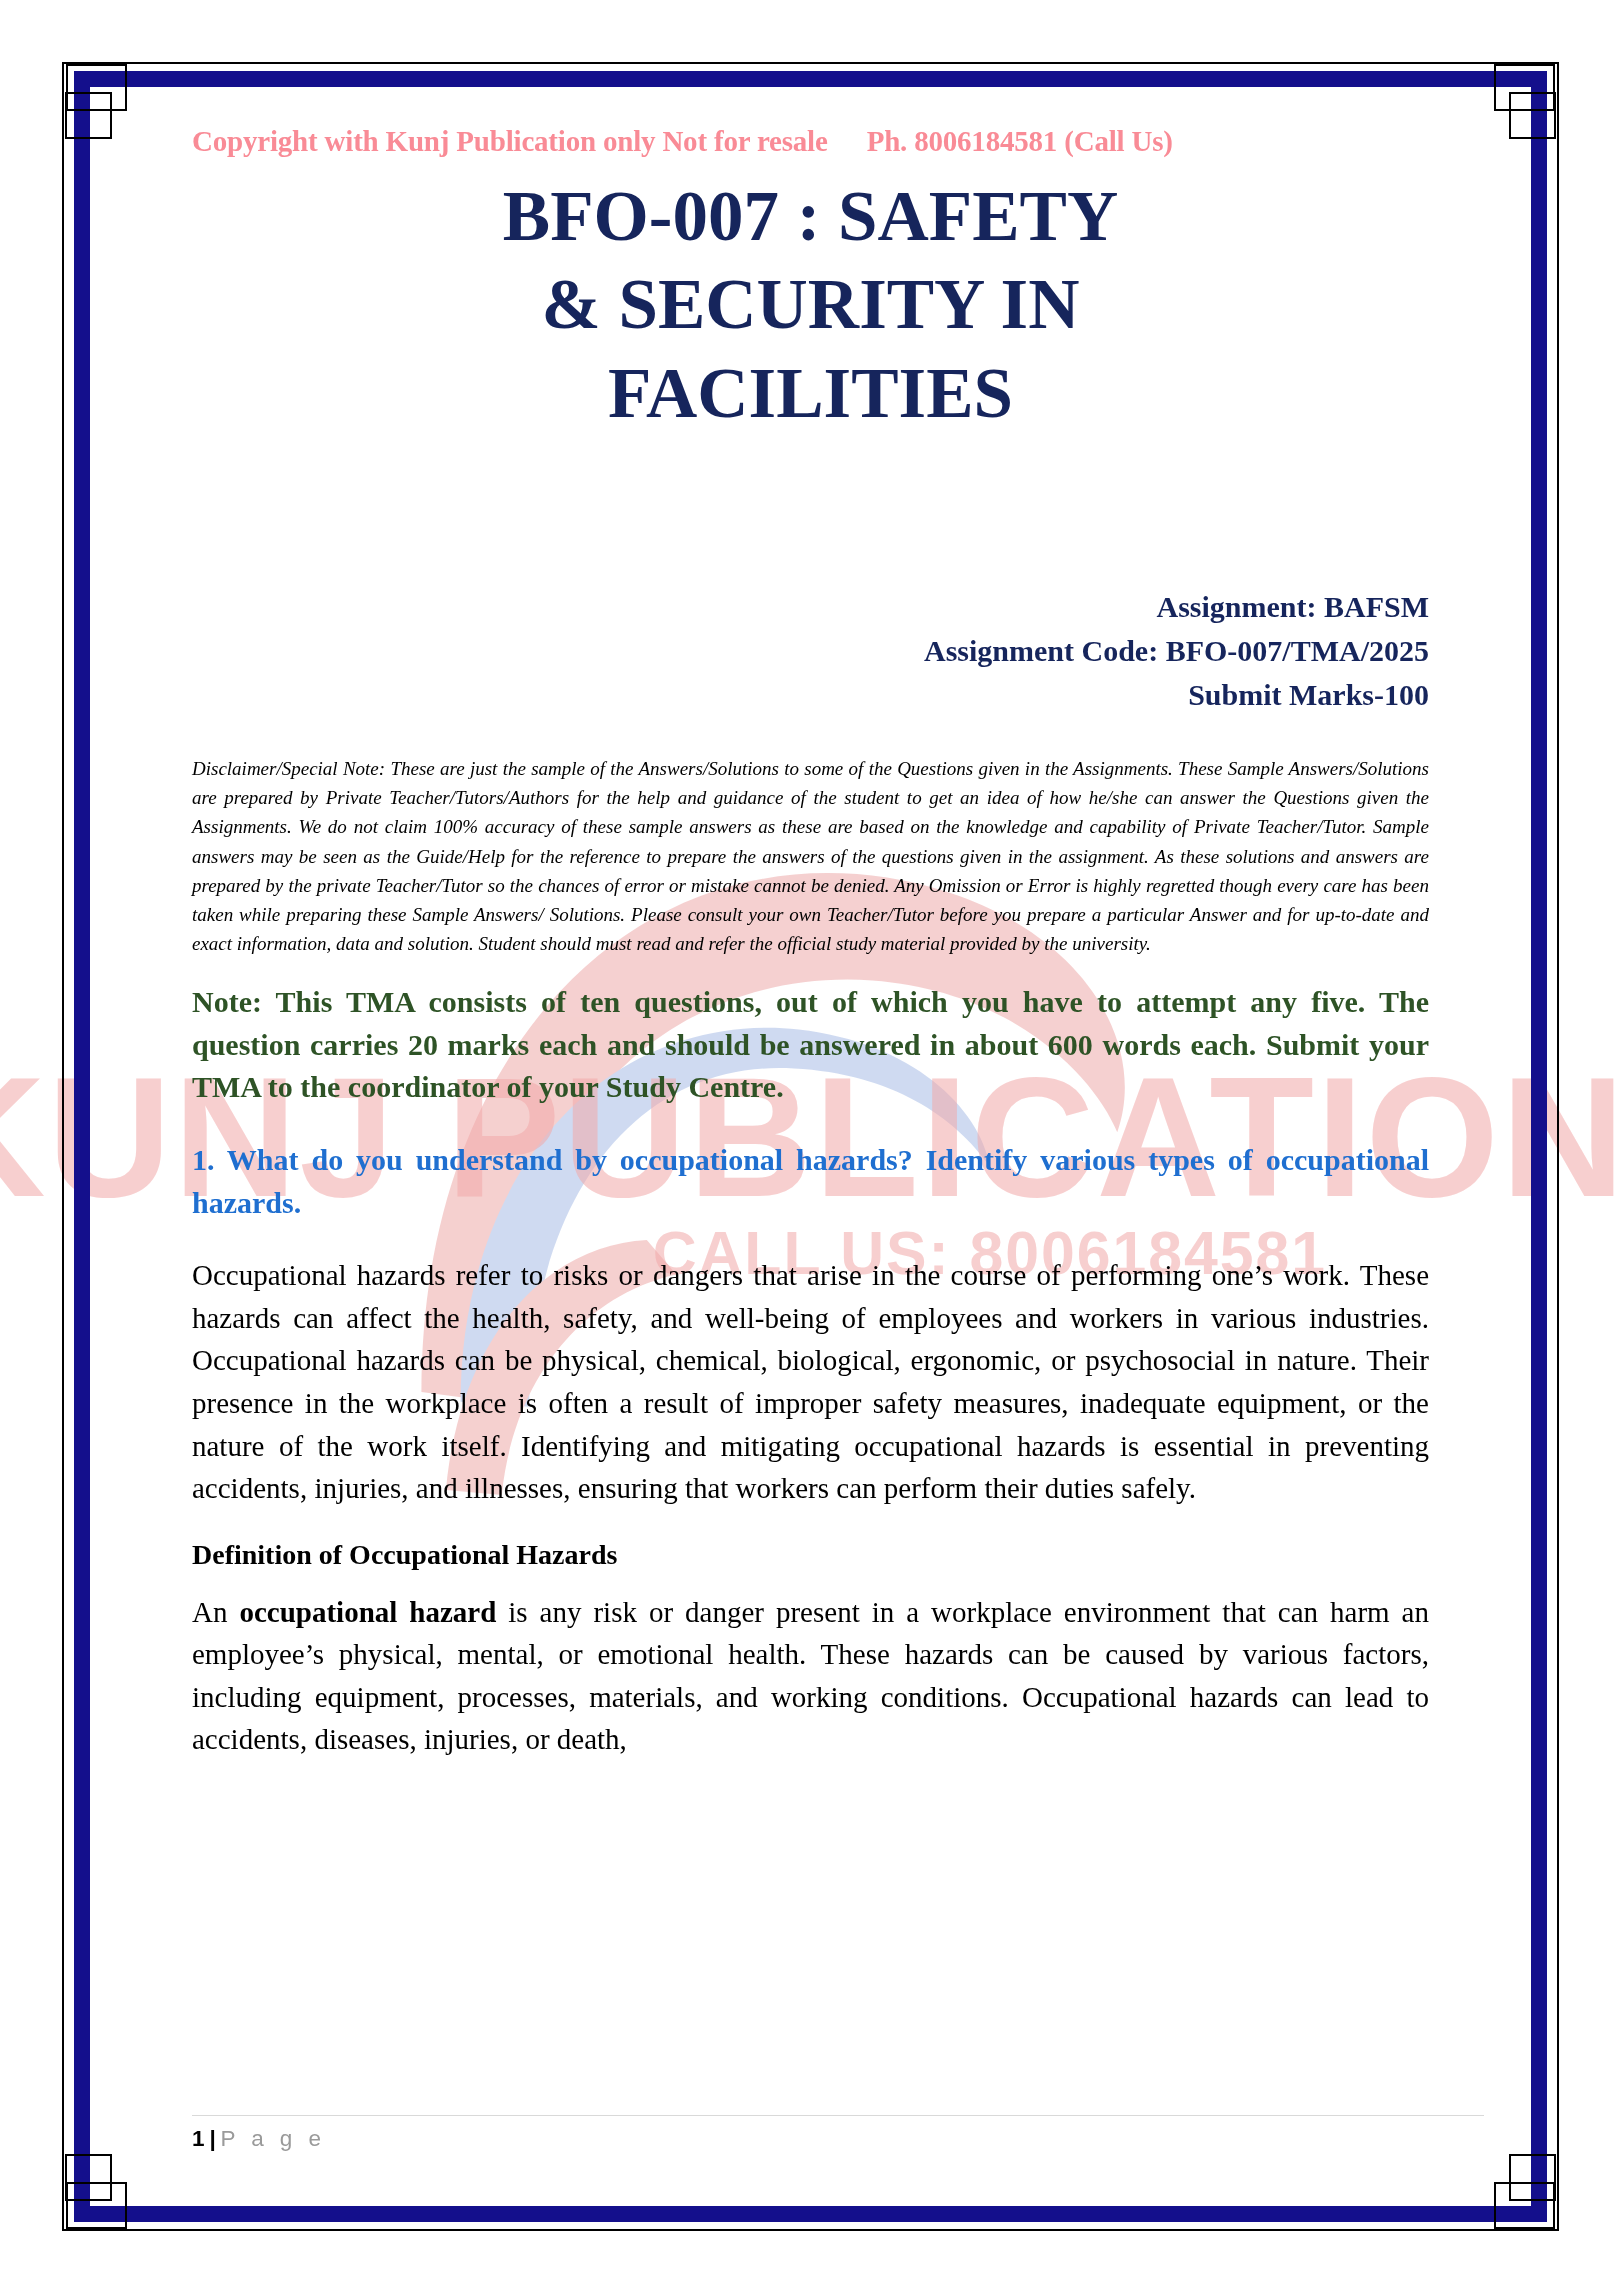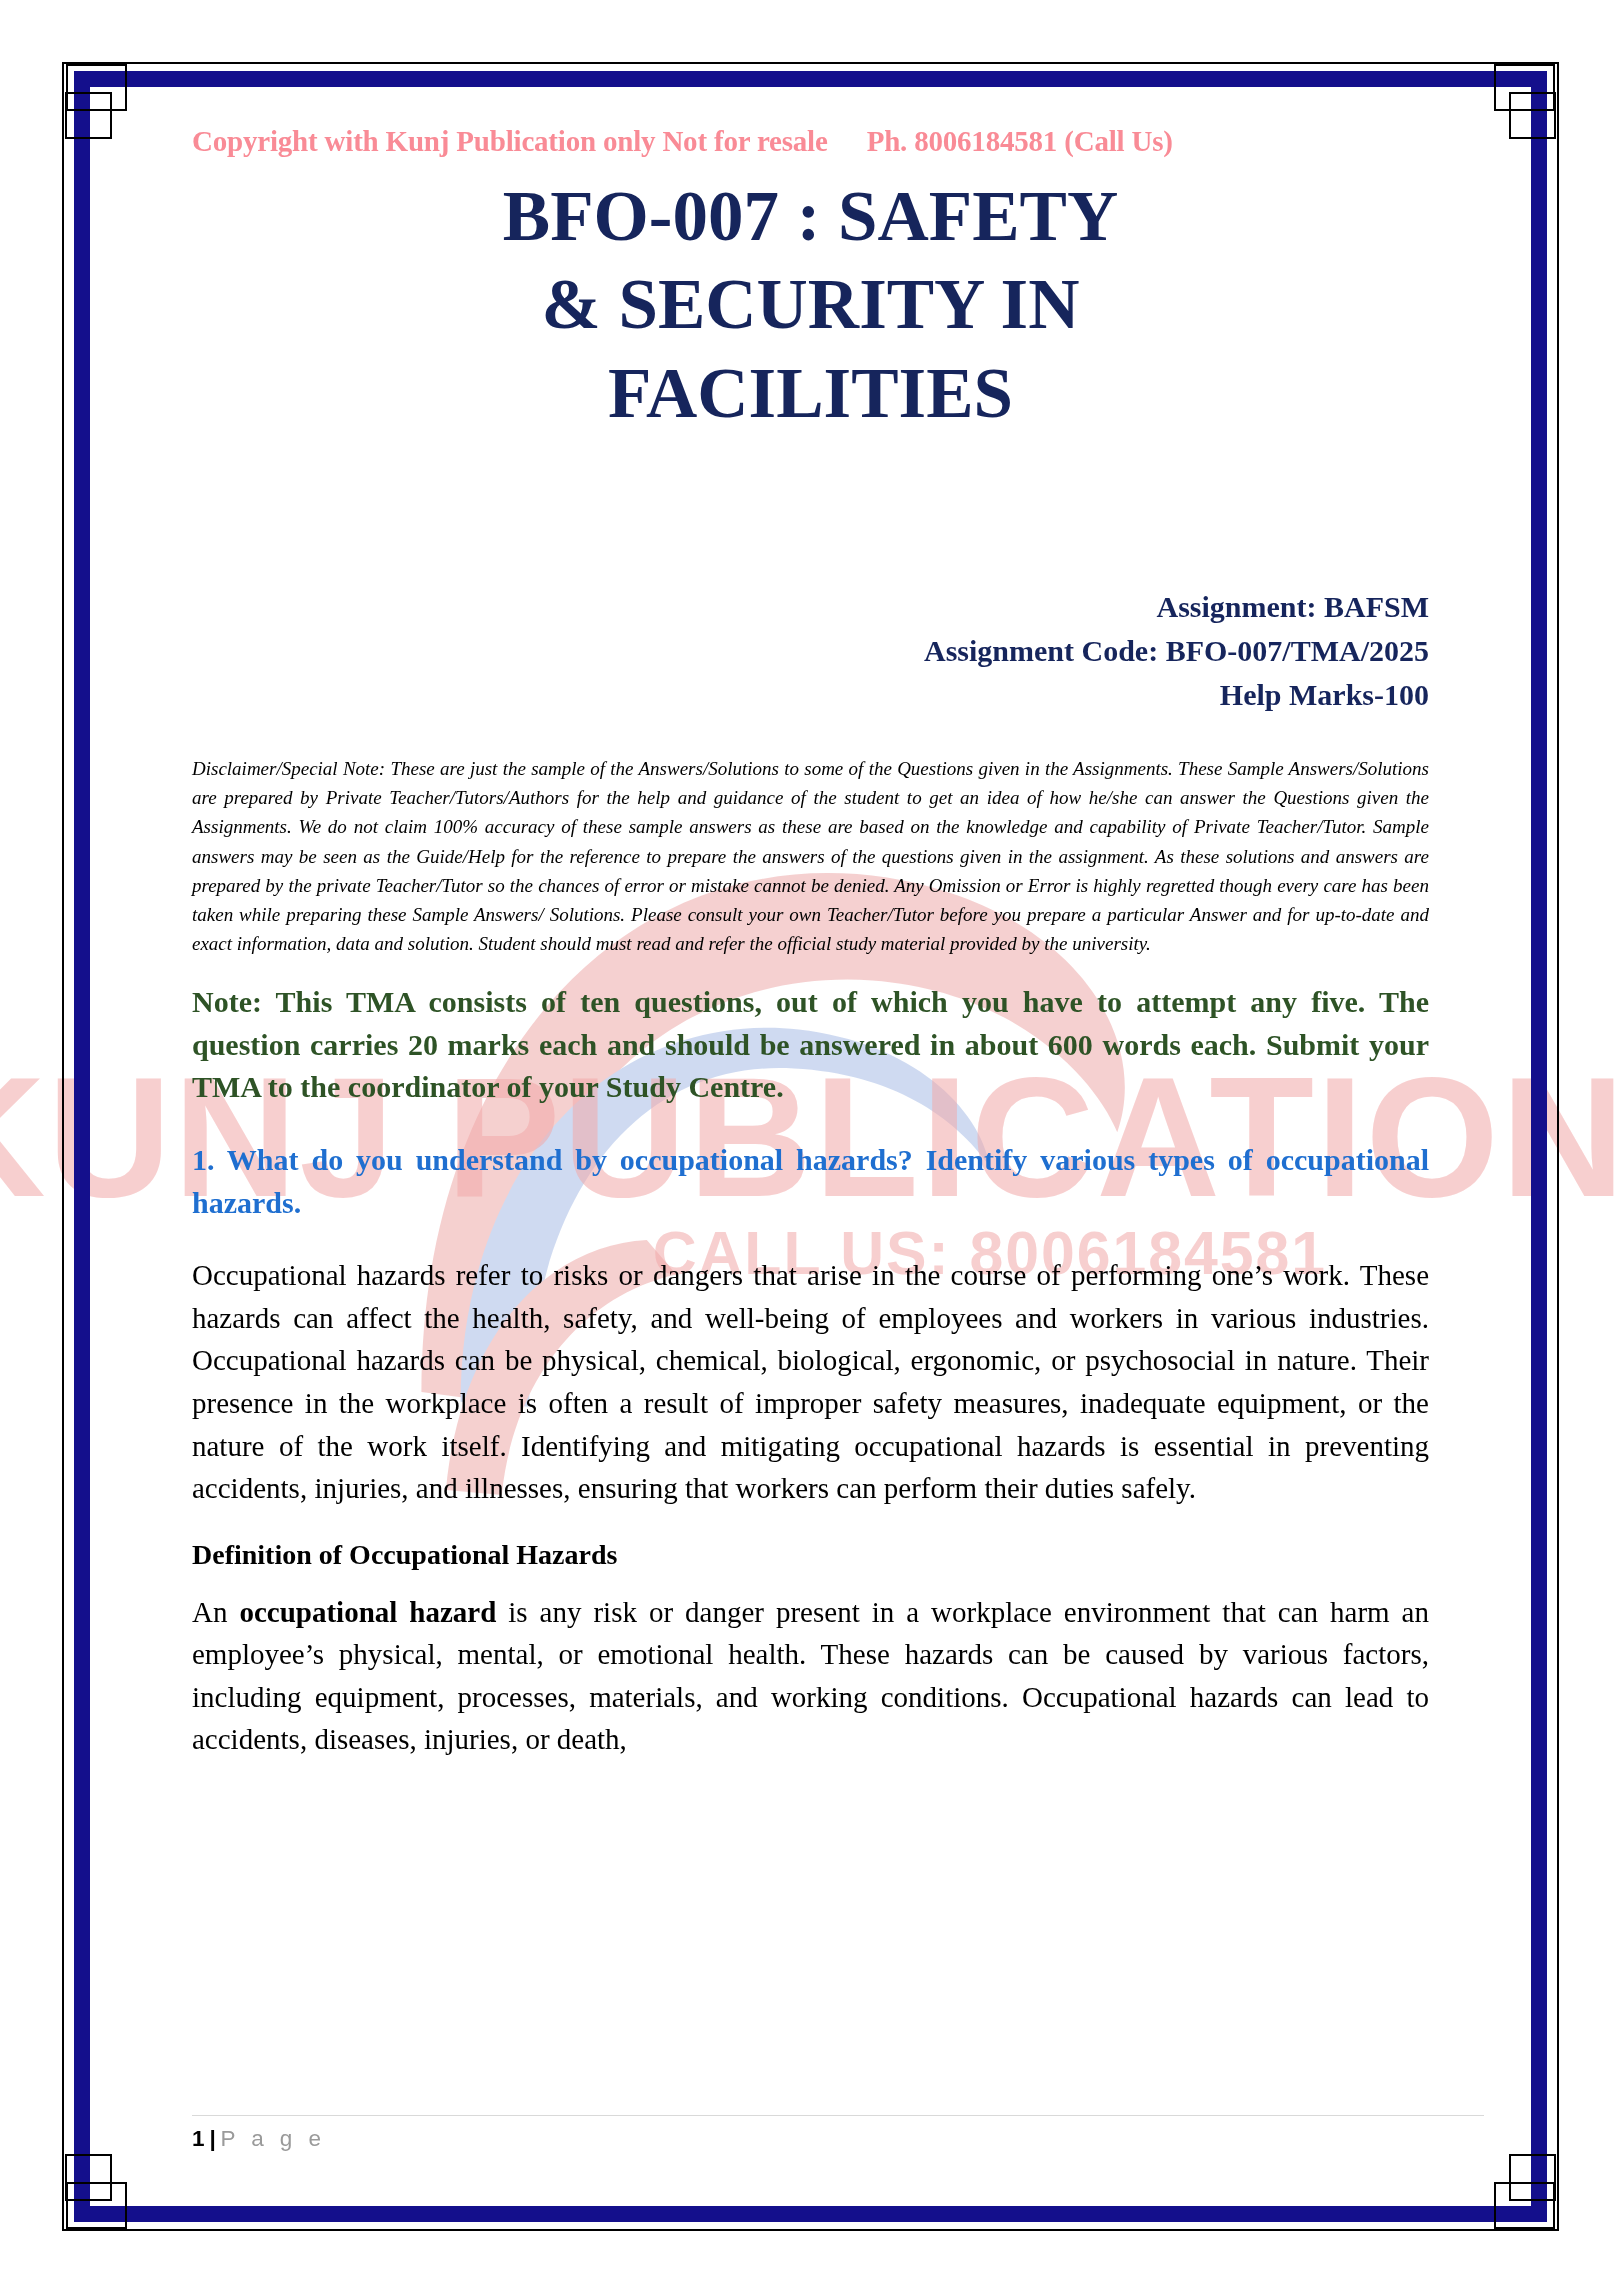--- a/index.html
+++ b/index.html
@@ -215,21 +215,21 @@
 
     <div class="doc-title">
       <div>BFO-007 : SAFETY</div>
       <div>&amp; SECURITY IN</div>
       <div>FACILITIES</div>
     </div>
 
     <div class="meta-block">
       <div>Assignment: BAFSM</div>
       <div>Assignment Code: BFO-007/TMA/2025</div>
-      <div>Help Marks-100</div>
+      <div>Submit Marks-100</div>
     </div>
 
     <p class="disclaimer">Disclaimer/Special Note: These are just the sample of the Answers/Solutions to some of the Questions given in the Assignments. These Sample Answers/Solutions are prepared by Private Teacher/Tutors/Authors for the help and guidance of the student to get an idea of how he/she can answer the Questions given the Assignments. We do not claim 100% accuracy of these sample answers as these are based on the knowledge and capability of Private Teacher/Tutor. Sample answers may be seen as the Guide/Help for the reference to prepare the answers of the questions given in the assignment. As these solutions and answers are prepared by the private Teacher/Tutor so the chances of error or mistake cannot be denied. Any Omission or Error is highly regretted though every care has been taken while preparing these Sample Answers/ Solutions. Please consult your own Teacher/Tutor before you prepare a particular Answer and for up-to-date and exact information, data and solution. Student should must read and refer the official study material provided by the university.</p>
 
     <p class="note-block">Note: This TMA consists of ten questions, out of which you have to attempt any five. The question carries 20 marks each and should be answered in about 600 words each. Submit your TMA to the coordinator of your Study Centre.</p>
 
     <p class="question-heading">1. What do you understand by occupational hazards? Identify various types of occupational hazards.</p>
 
     <p class="body-para">Occupational hazards refer to risks or dangers that arise in the course of performing one’s work. These hazards can affect the health, safety, and well-being of employees and workers in various industries. Occupational hazards can be physical, chemical, biological, ergonomic, or psychosocial in nature. Their presence in the workplace is often a result of improper safety measures, inadequate equipment, or the nature of the work itself. Identifying and mitigating occupational hazards is essential in preventing accidents, injuries, and illnesses, ensuring that workers can perform their duties safely.</p>
 

